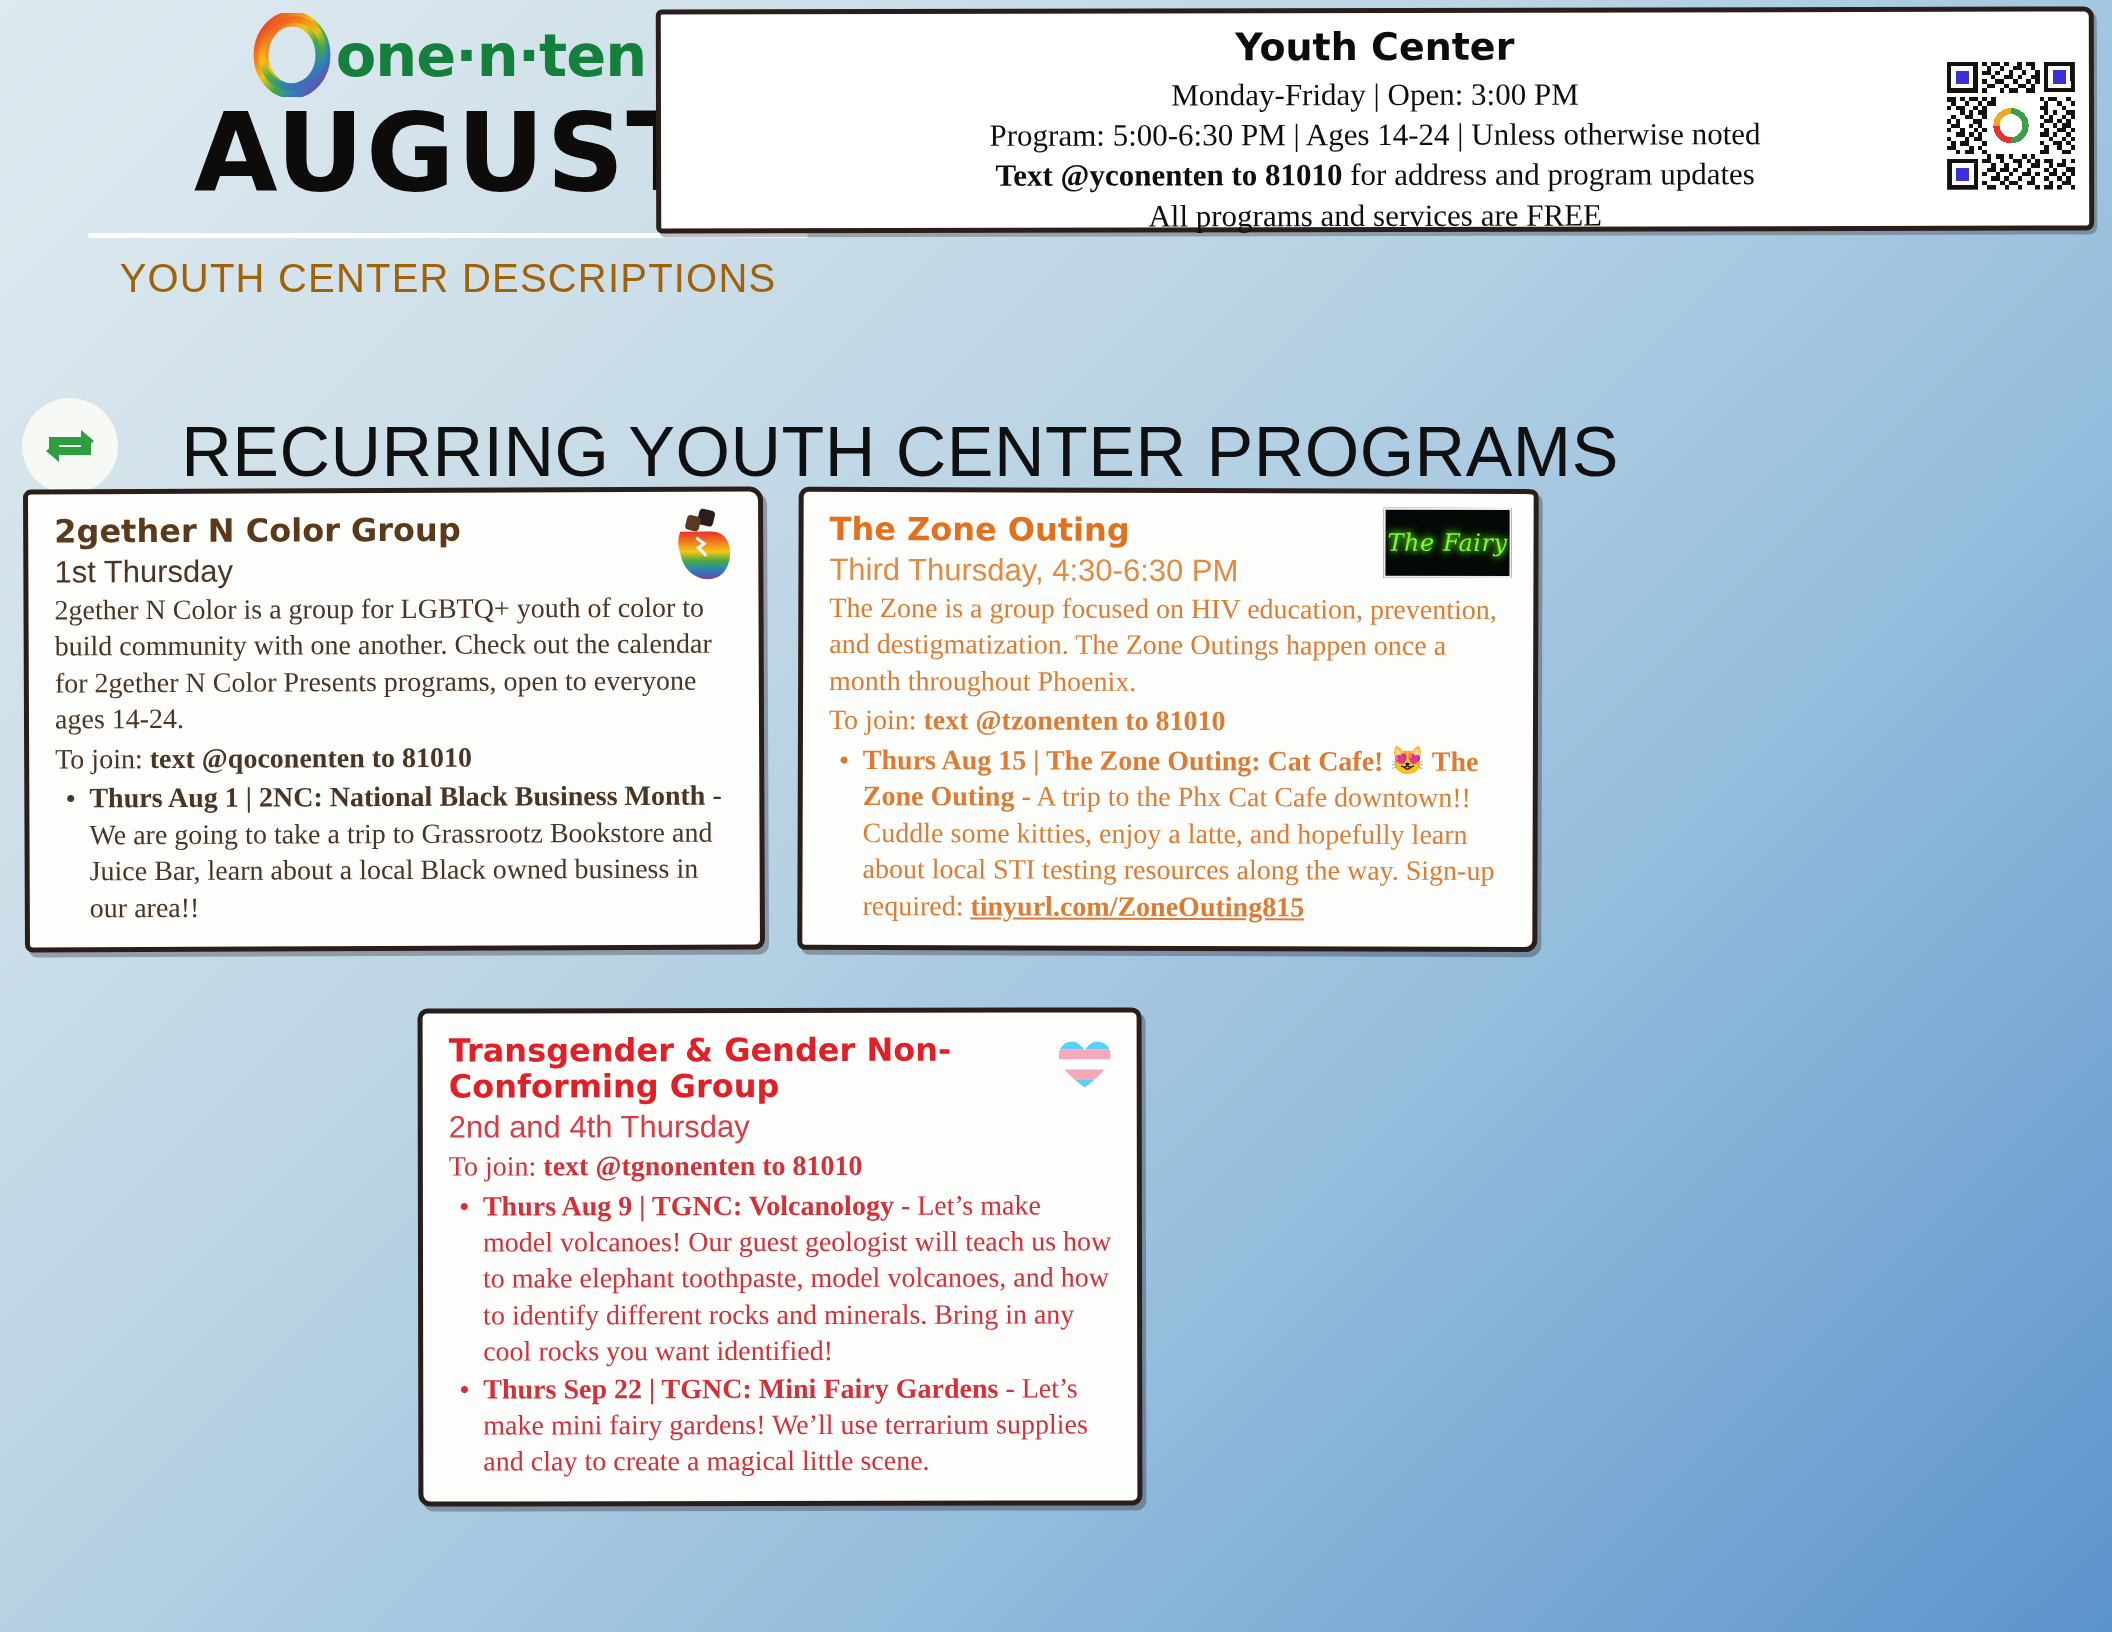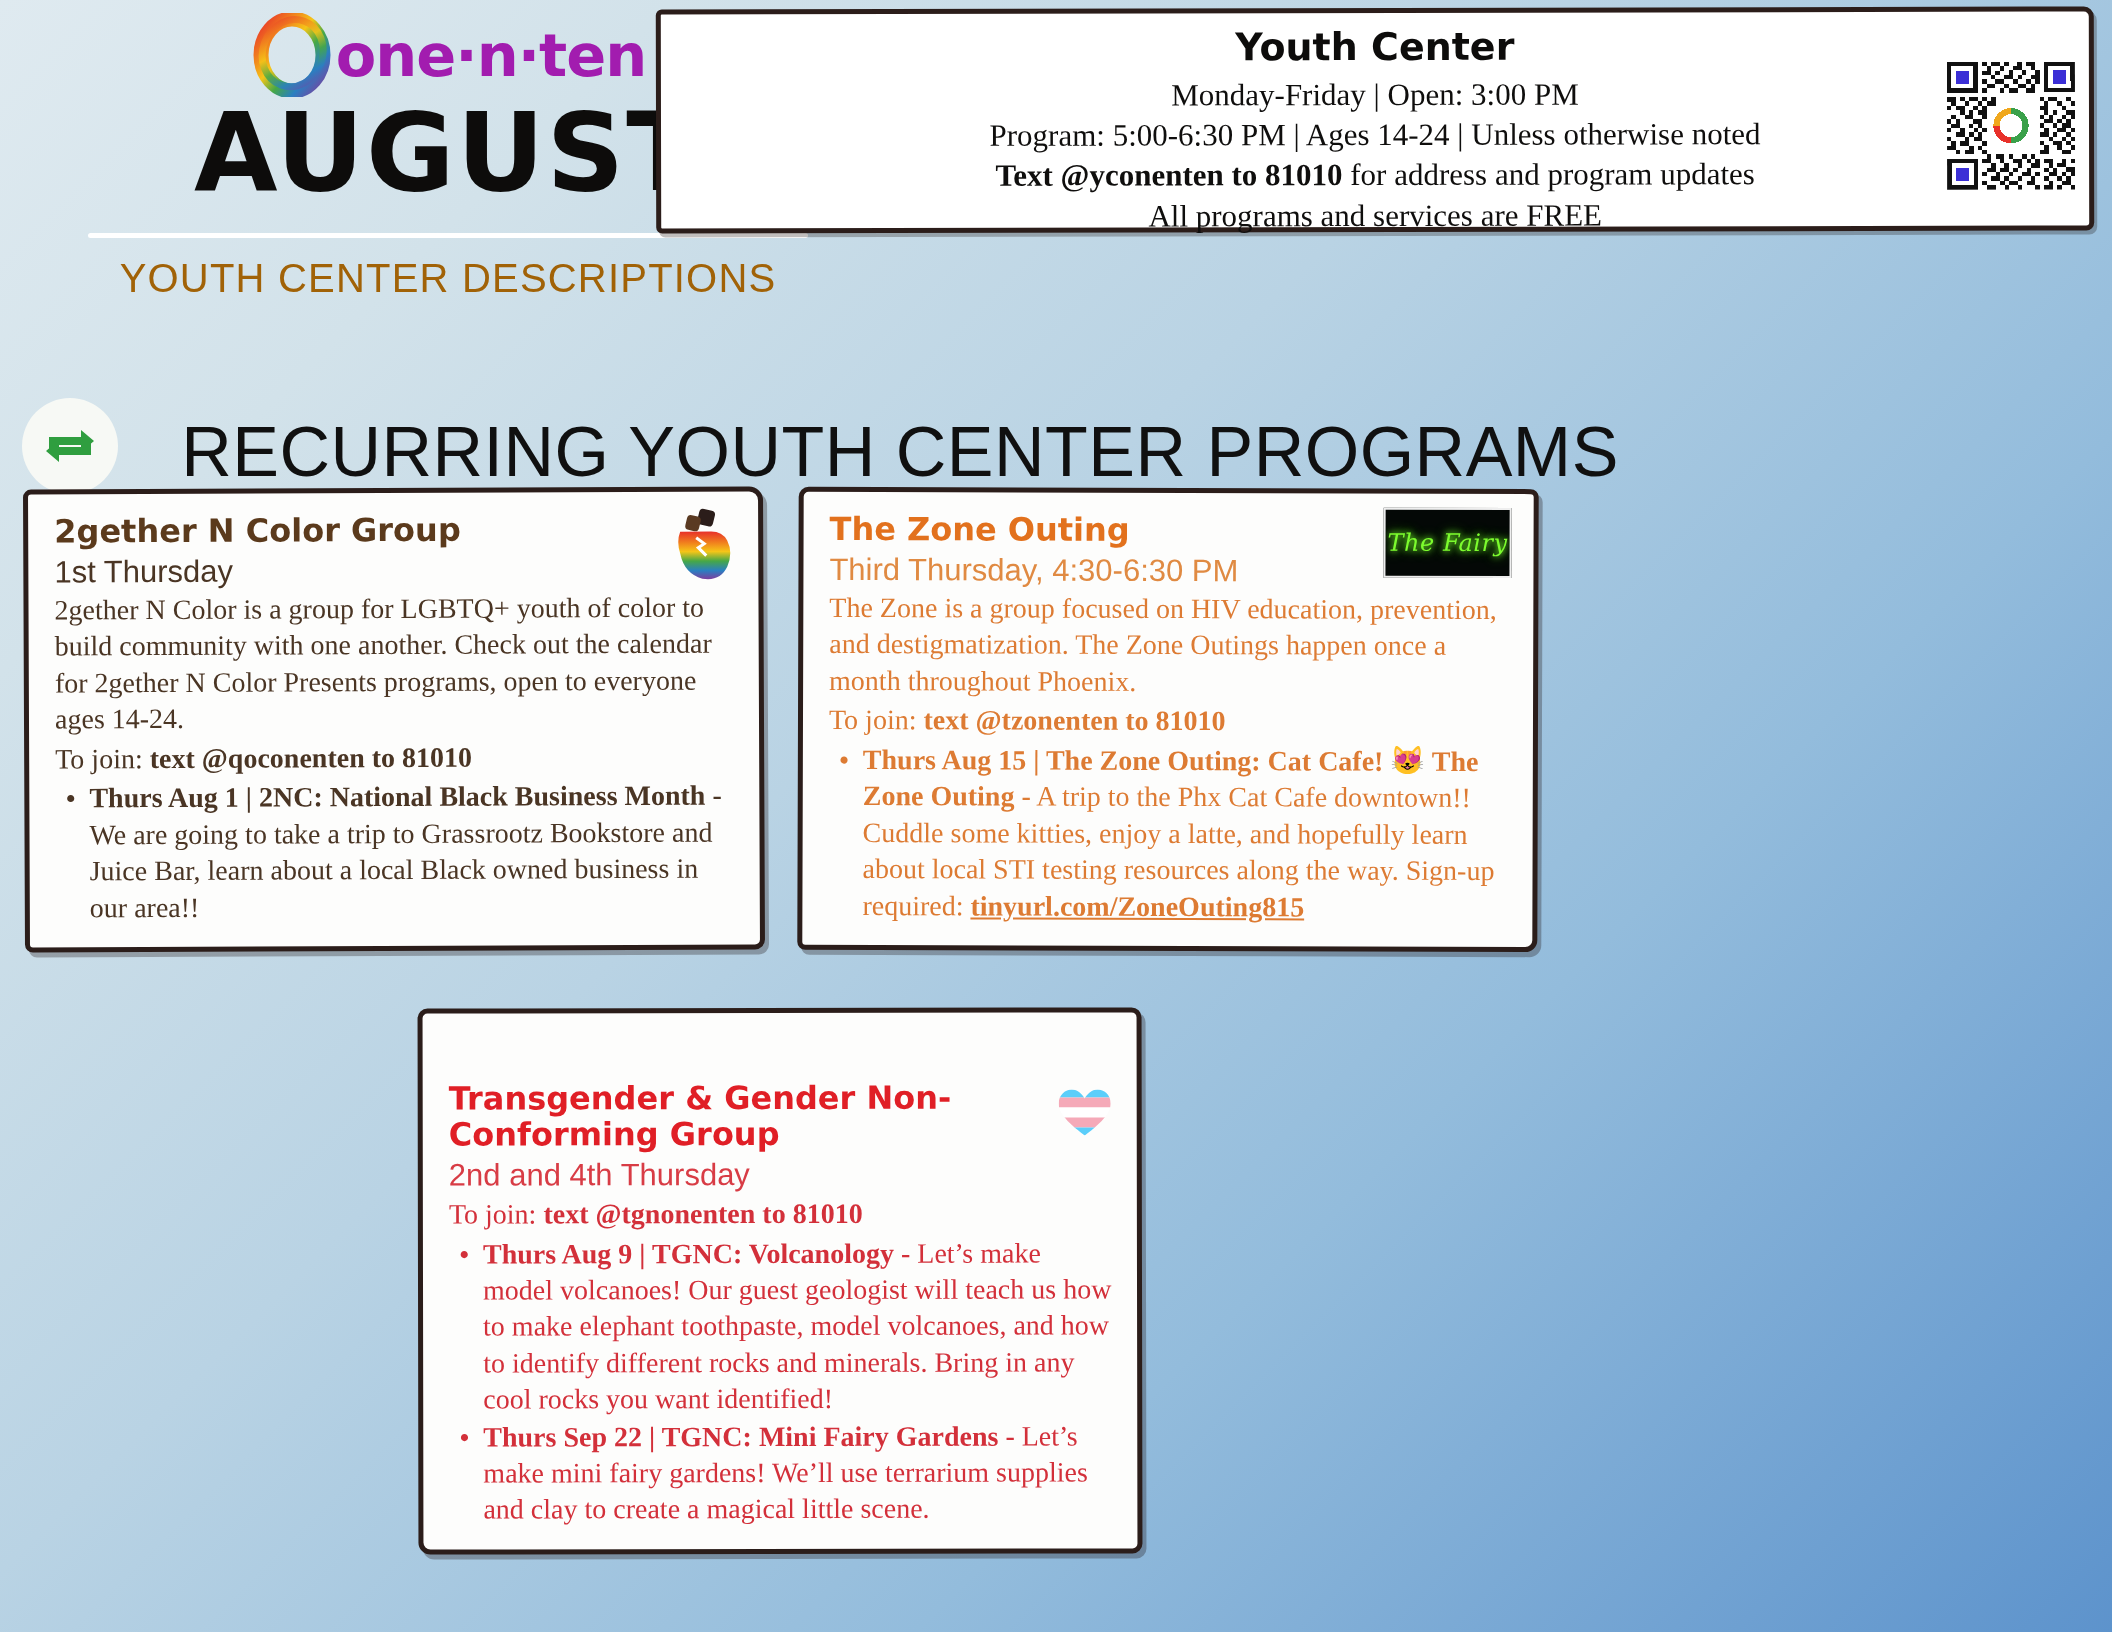--- a/index.html
+++ b/index.html
@@ -15,21 +15,21 @@
   .header { position: absolute; left: 0; top: 0; width: 2112px; height: 330px; }
 
   .brand-block {
     position: absolute; left: 88px; top: 10px; width: 720px;
     text-align: center;
   }
   .logo-row { display: flex; align-items: center; justify-content: center; gap: 6px; height: 90px; }
   .logo-mark { width: 84px; height: 84px; position: relative; flex: 0 0 auto; }
   .logo-word {
     font-family: "DejaVu Sans", sans-serif;
-    font-size: 59px; font-weight: 700; color: #a21caf; letter-spacing: -1px;
+    font-size: 59px; font-weight: 700; color: #15803d; letter-spacing: -1px;
     line-height: 1;
     margin-left: -4px;
   }
   .month-title {
     font-family: "DejaVu Sans", sans-serif;
     font-size: 108px; font-weight: 700; letter-spacing: 2px;
     color: #0d0c0b; line-height: 1.05; margin-top: -4px;
   }
   .brand-rule { height: 5px; background: #ffffff; margin: 24px 0 18px 0; border-radius: 3px; }
   .sub-title {
@@ -119,21 +119,21 @@
   }
   .bullets li b { font-weight: 700; }
   .bullets li u { text-decoration: underline; font-weight: 700; }
 
   
   .brown  .card-title { color: #5b3a1c; }
   .brown  .card-when, .brown .card-desc, .brown .card-join, .brown .bullets li { color: #4a3524; }
   .orange .card-title { color: #e2711d; }
   .orange .card-when  { color: #e08a42; }
   .orange .card-desc, .orange .card-join, .orange .bullets li { color: #dd7b33; }
-  .red    .card-title { color: #e01f26; margin-top: 48px; }
+  .red    .card-title { color: #e01f26; }
   .red    .card-when  { color: #d83c45; }
   .red    .card-desc, .red .card-join, .red .bullets li { color: #d3303a; }
 
   
   .title-icon { flex: 0 0 auto; display: inline-block; }
   .fist-icon {
     position: absolute; right: 24px; top: 16px; width: 62px; height: 76px;
   }
   .zone-logo {
     position: absolute; right: 22px; top: 14px; width: 128px; height: 70px;

